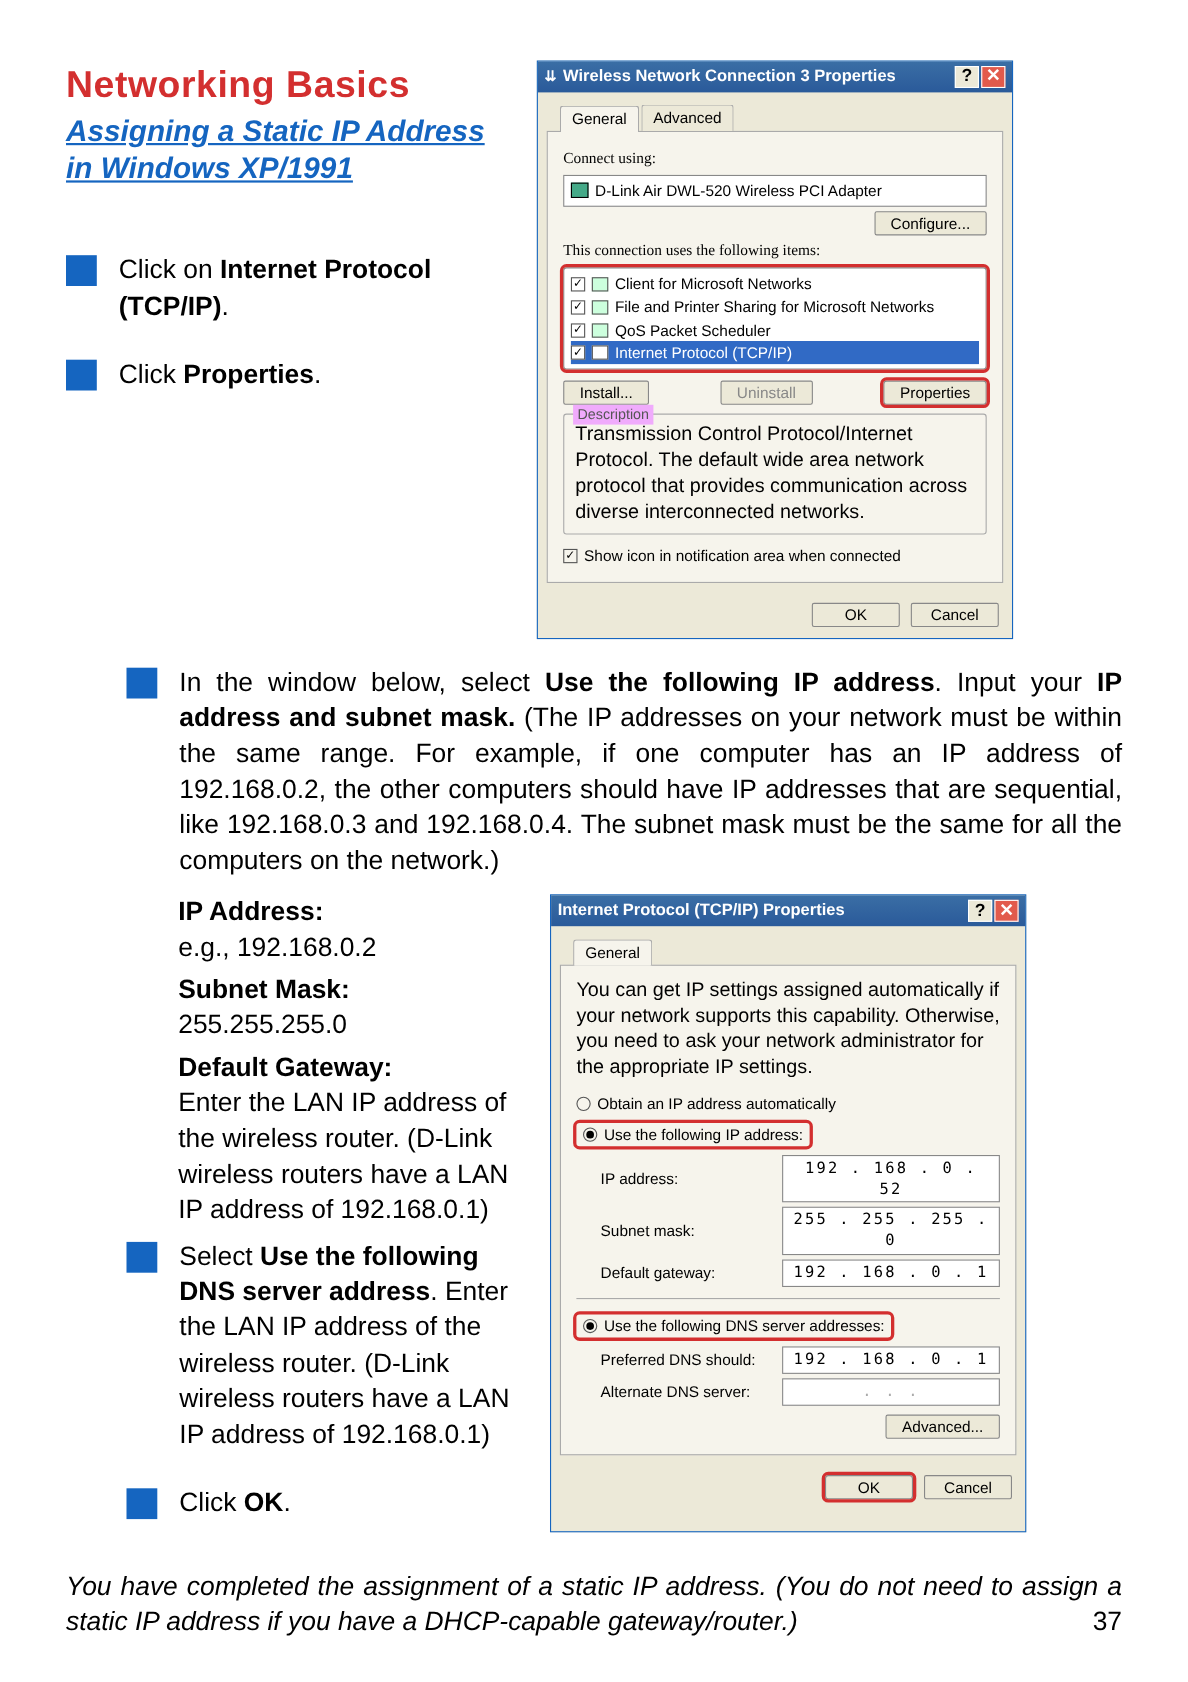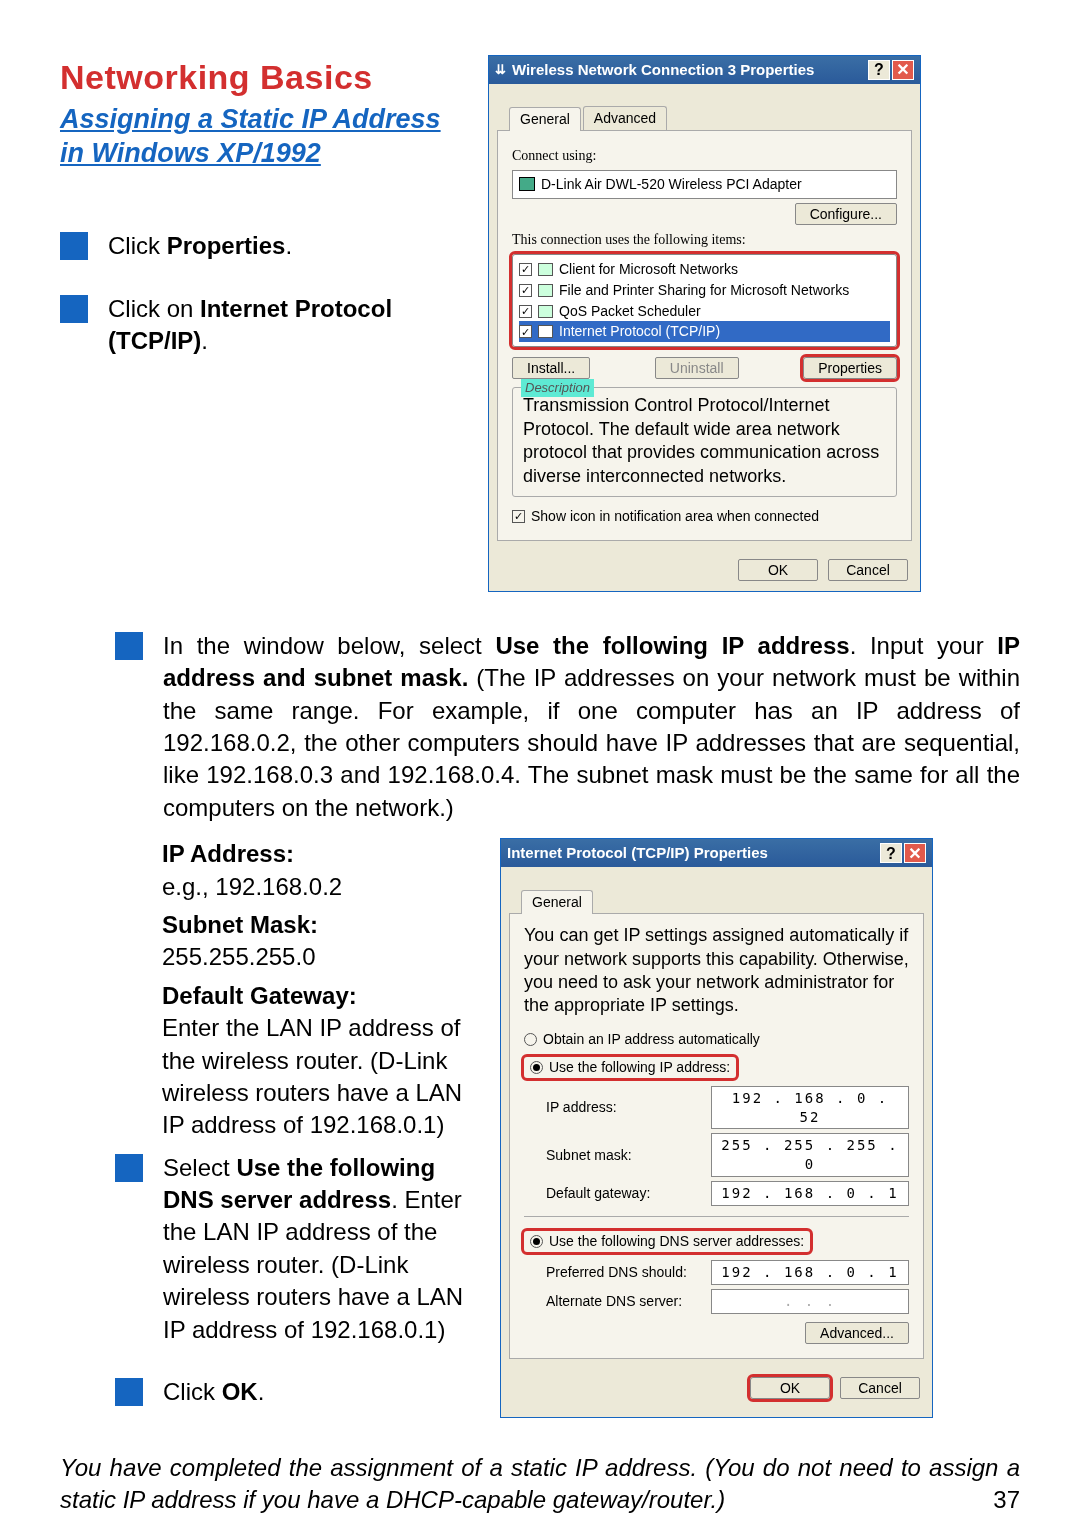--- a/index.html
+++ b/index.html
@@ -26,40 +26,40 @@
 
   
   .win-dlg { border: 1px solid #1565c0; font-size: 15px; font-family: "Tahoma", Arial, sans-serif; background: #ece9d8; width: 433px; margin-bottom: 20px; }
   .win-title { background: linear-gradient(#3a6ea5,#2a5a9a); color: #fff; font-weight: bold; padding: 4px 6px; display: flex; align-items: center; font-size: 15px; }
   .win-title .ttxt { flex: 1; }
   .win-title .icn { margin-right: 6px; font-size: 13px; }
   .win-btns { display: flex; gap: 2px; }
   .win-btns span { width: 22px; height: 20px; background: #ece9d8; border: 1px solid #fff; display: inline-flex; align-items: center; justify-content: center; color: #000; font-weight: bold; font-size: 16px; }
   .win-btns .close { background: #e25a4c; color: #fff; border-color: #fff; }
   .win-body { padding: 0 8px 8px 8px; }
-  .tabs { display: flex; margin-top: 22px; padding-left: 12px; }
+  .tabs { display: flex; margin-top: 11px; padding-left: 12px; }
   .tab { border: 1px solid #aaa; border-bottom: none; padding: 2px 10px; background: #ece9d8; font-size: 14px; border-radius: 3px 3px 0 0; margin-right: 2px; }
   .tab.active { background: #f6f4ec; position: relative; top: 1px; }
   .tab-pane { border: 1px solid #aaa; background: #f6f4ec; padding: 10px 14px 14px 14px; }
   .lbl { font-size: 14px; margin: 6px 0 4px; font-family: Liberation Serif, serif; }
   .sunken { border: 1px solid #888; background: #fff; padding: 4px 6px; font-size: 14px; display: flex; align-items: center; gap: 6px; }
   .mini-icon { width: 16px; height: 14px; background: #4a8; display: inline-block; border: 1px solid #000; }
   .btn { border: 1px solid #888; background: #ece9d8; padding: 2px 14px; font-size: 14px; border-radius: 2px; }
   .btn.disabled { color: #888; }
   .rowr { display: flex; justify-content: flex-end; margin-top: 4px; }
   .item-list { border: 1px solid #888; background: #fff; padding: 4px 6px; margin-top: 4px; }
   .item-list .itm { display: flex; align-items: center; gap: 6px; font-size: 14px; padding: 1px 0; }
   .itm .cb { width: 13px; height: 13px; border: 1px solid #555; display: inline-flex; align-items: center; justify-content: center; font-size: 11px; }
   .itm .ic { width: 15px; height: 13px; background: #cfd; border: 1px solid #555; }
   .itm.sel { background: #316ac5; color: #fff; }
   .itm.sel .ic { background: #fff; }
   .hl-red { outline: 3px solid #d32f2f; border-radius: 3px; }
   .btnrow { display: flex; justify-content: space-between; margin-top: 10px; gap: 10px; }
   .fieldset { border: 1px solid #aaa; border-radius: 3px; padding: 6px 10px 8px 10px; margin-top: 8px; position: relative; }
-  .fieldset .legend { position: absolute; top: -9px; left: 8px; background: #5eead4; padding: 0 4px; font-size: 13px; color: #555; font-style: italic; }
+  .fieldset .legend { position: absolute; top: -9px; left: 8px; background: #f0abfc; padding: 0 4px; font-size: 13px; color: #555; }
   .desc-text { font-size: 18px; line-height: 1.3; }
   .chk-row { display: flex; align-items: center; gap: 6px; font-size: 14px; margin-top: 10px; }
   .dlg-foot { display: flex; justify-content: flex-end; gap: 10px; padding: 10px 12px; }
   .dlg-foot .btn { min-width: 80px; text-align: center; }
 
   
   .ipdlg { width: 433px; }
   .radio-row { display: flex; align-items: center; gap: 6px; font-size: 14px; margin: 4px 0; }
   .radio { width: 13px; height: 13px; border: 1px solid #555; border-radius: 50%; display: inline-flex; align-items: center; justify-content: center; }
   .radio.on::after { content: ""; width: 7px; height: 7px; background: #000; border-radius: 50%; }
@@ -67,53 +67,53 @@
   .gray { color: #888; }
   .field-grid { margin-left: 22px; }
   .field-row { display: flex; align-items: center; margin: 4px 0; font-size: 14px; }
   .field-row .fl { flex: 0 0 165px; }
   .ipbox { flex: 1; border: 1px solid #888; background: #fff; padding: 2px 6px; font-family: monospace; letter-spacing: 2px; font-size: 14px; text-align: center; }
   .ipbox.blank { color: #aaa; text-align: center; }
   hr.sep { border: none; border-top: 1px solid #aaa; margin: 10px 0; }
   .adv-row { display: flex; justify-content: flex-end; margin-top: 8px; }
 
   
-  .mid-block { margin-top: 18px; }
+  .mid-block { margin-top: 4px; }
   .mid-block .bullet-item { margin: 0 0 6px 0; }
   .mid-block .bullet-text { font-size: 24px; text-align: justify; }
 
   .bottom-row { display: flex; gap: 30px; margin-top: 14px; }
   .bottom-left { flex: 0 0 410px; font-size: 24px; }
   .bottom-left p { margin: 0 0 6px 0; }
   .bottom-left .bullet-item { margin-top: 10px; }
   .bottom-left .bullet-text { font-size: 24px; }
 
   .footnote { font-style: italic; font-size: 24px; margin-top: 14px; line-height: 1.3; text-align: justify; }
   .pagenum { float: right; font-size: 24px; font-style: normal; }
 </style>
 </head>
 <body>
 
 <div class="top-row">
   <div class="left-col">
     <h1>Networking Basics</h1>
     <h2>
-      <u><span>Assigning a Static IP Address</span><br><span>in Windows XP/1992</span></u>
+      <u><span>Assigning a Static IP Address</span><br><span>in Windows XP/1991</span></u>
     </h2>
     <div class="bullet-list">
       <div class="bullet-item">
         <div class="bullet-sq"></div>
         <div class="bullet-text">
-          <span>Click </span><span class="bold">Properties</span><span>.</span>
+          <span>Click on </span><span class="bold">Internet Protocol (TCP/IP)</span><span>.</span>
         </div>
       </div>
       <div class="bullet-item">
         <div class="bullet-sq"></div>
         <div class="bullet-text">
-          <span>Click on </span><span class="bold">Internet Protocol (TCP/IP)</span><span>.</span>
+          <span>Click </span><span class="bold">Properties</span><span>.</span>
         </div>
       </div>
     </div>
   </div>
 
   <div class="right-col">
 
     <div class="win-dlg">
       <div class="win-title">
         <span class="icn">⇊</span>

